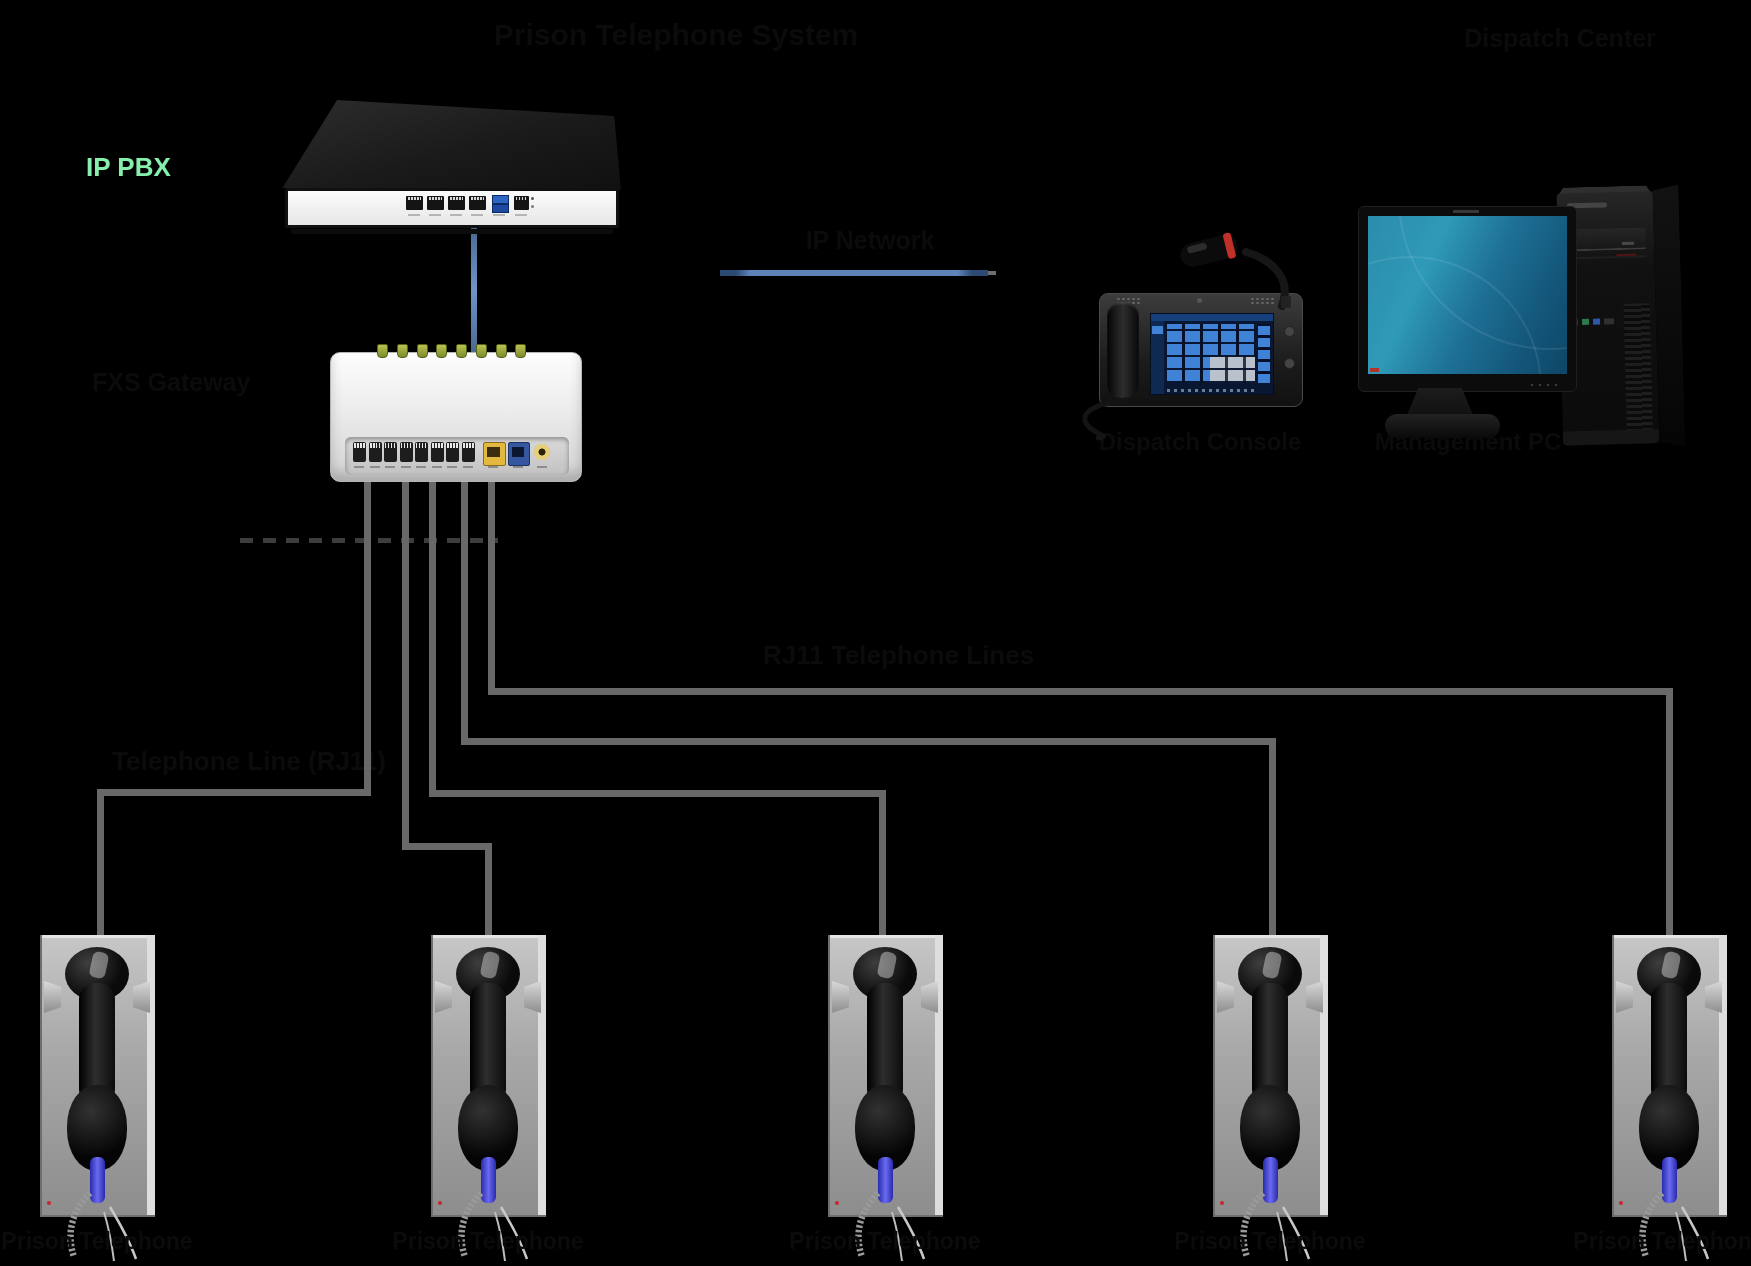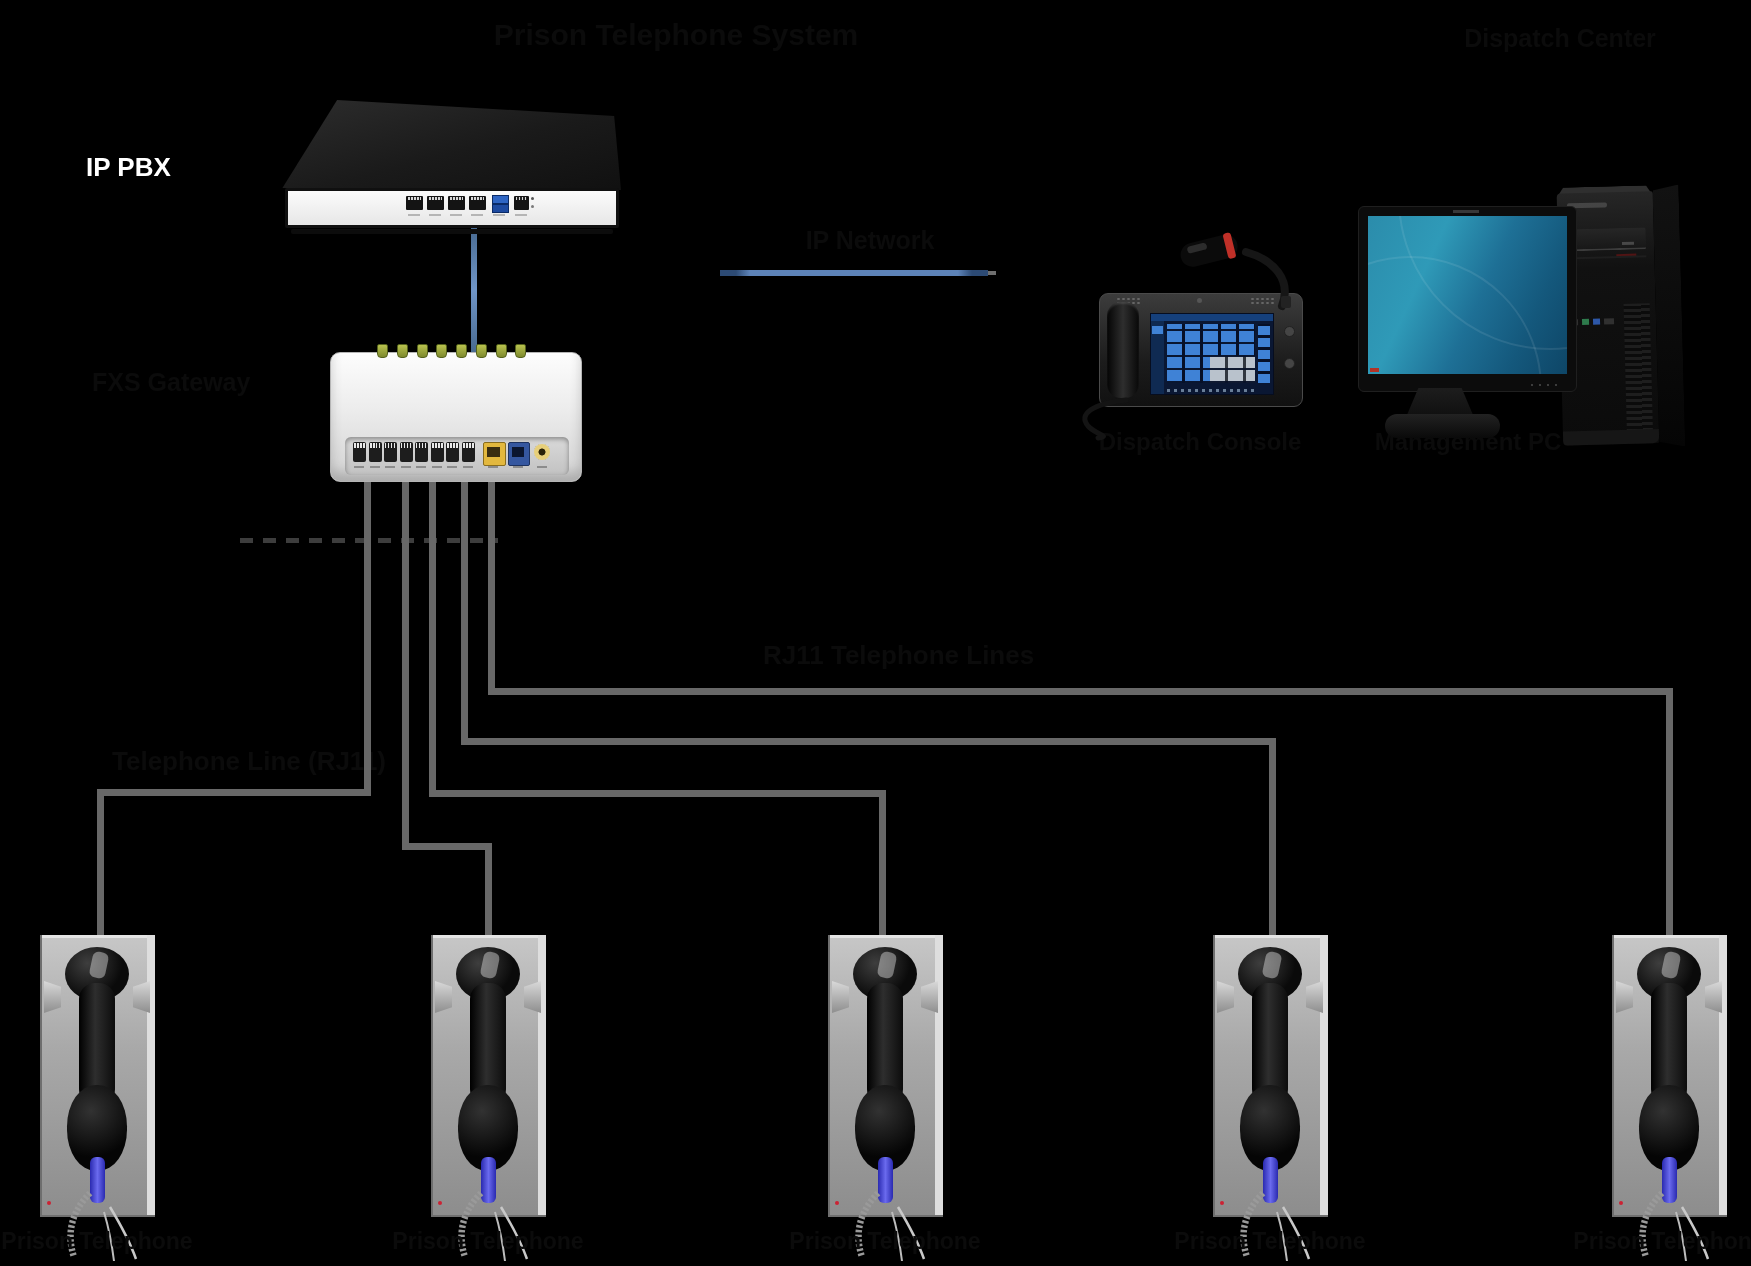--- a/index.html
+++ b/index.html
@@ -2,21 +2,21 @@
 <html><head>
 <meta charset="utf-8">
 <style>
   html,body{margin:0;padding:0;background:#000;}
   #stage{position:relative;width:1751px;height:1266px;background:#000;overflow:hidden;
          font-family:"Liberation Sans", sans-serif;}
   .abs{position:absolute;}
   
   .lbl{position:absolute;color:#0b0b0b;font-weight:bold;white-space:nowrap;}
   .lbl.center{text-align:center;}
-  .lbl.red{color:#ffffff;}
+  .lbl.red{color:#86efac;}
   
   .gline{position:absolute;background:#686868;}
   .dashline{position:absolute;height:5px;
     background:repeating-linear-gradient(90deg,#3d3d3d 0 13px,transparent 13px 23px);}
   .blue-v{position:absolute;background:linear-gradient(180deg,#47698f,#6f95c7 50%,#47698f);}
   .blue-h{position:absolute;background:linear-gradient(90deg,#2c4a74 0 16px,#5d83b8 30px calc(100% - 30px),#2c4a74 calc(100% - 16px));}
   
   .srv-top{position:absolute;left:279px;top:94px;width:342px;height:100px;
     clip-path:polygon(17% 6%,98% 22%,100% 96%,1% 94%);
     background:linear-gradient(165deg,#2e2e2e,#1a1a1a 55%,#101010);}

